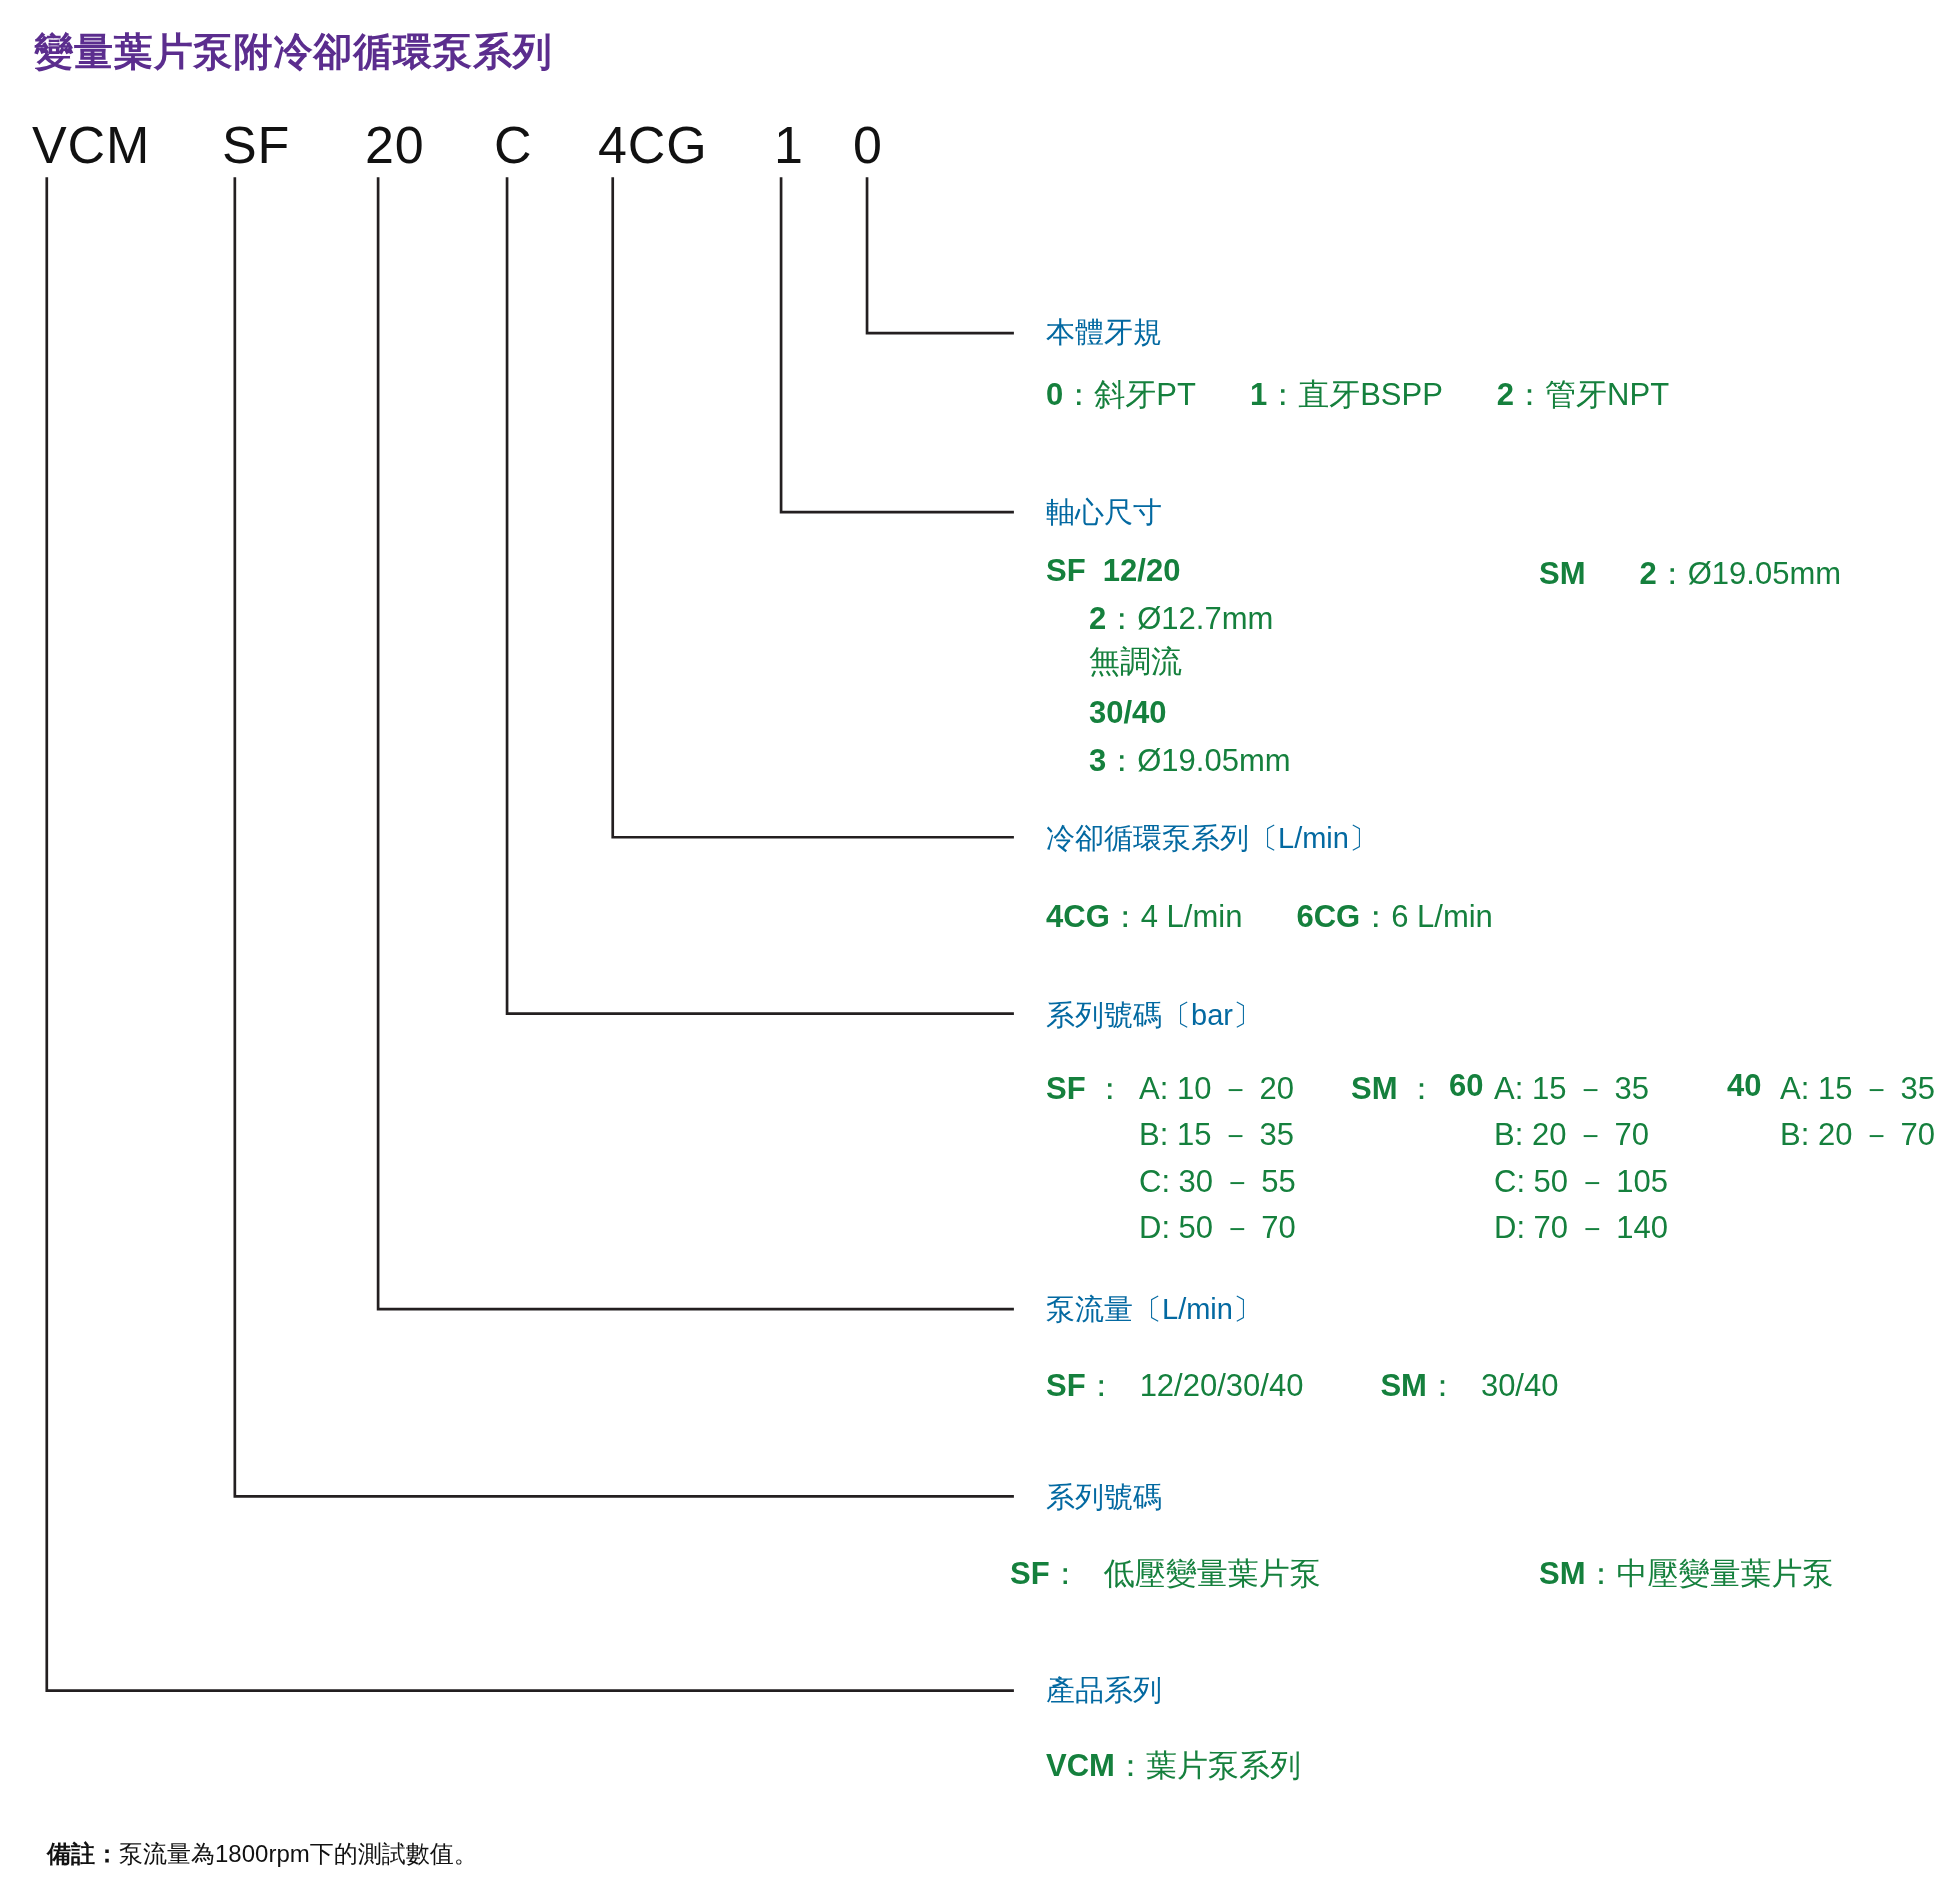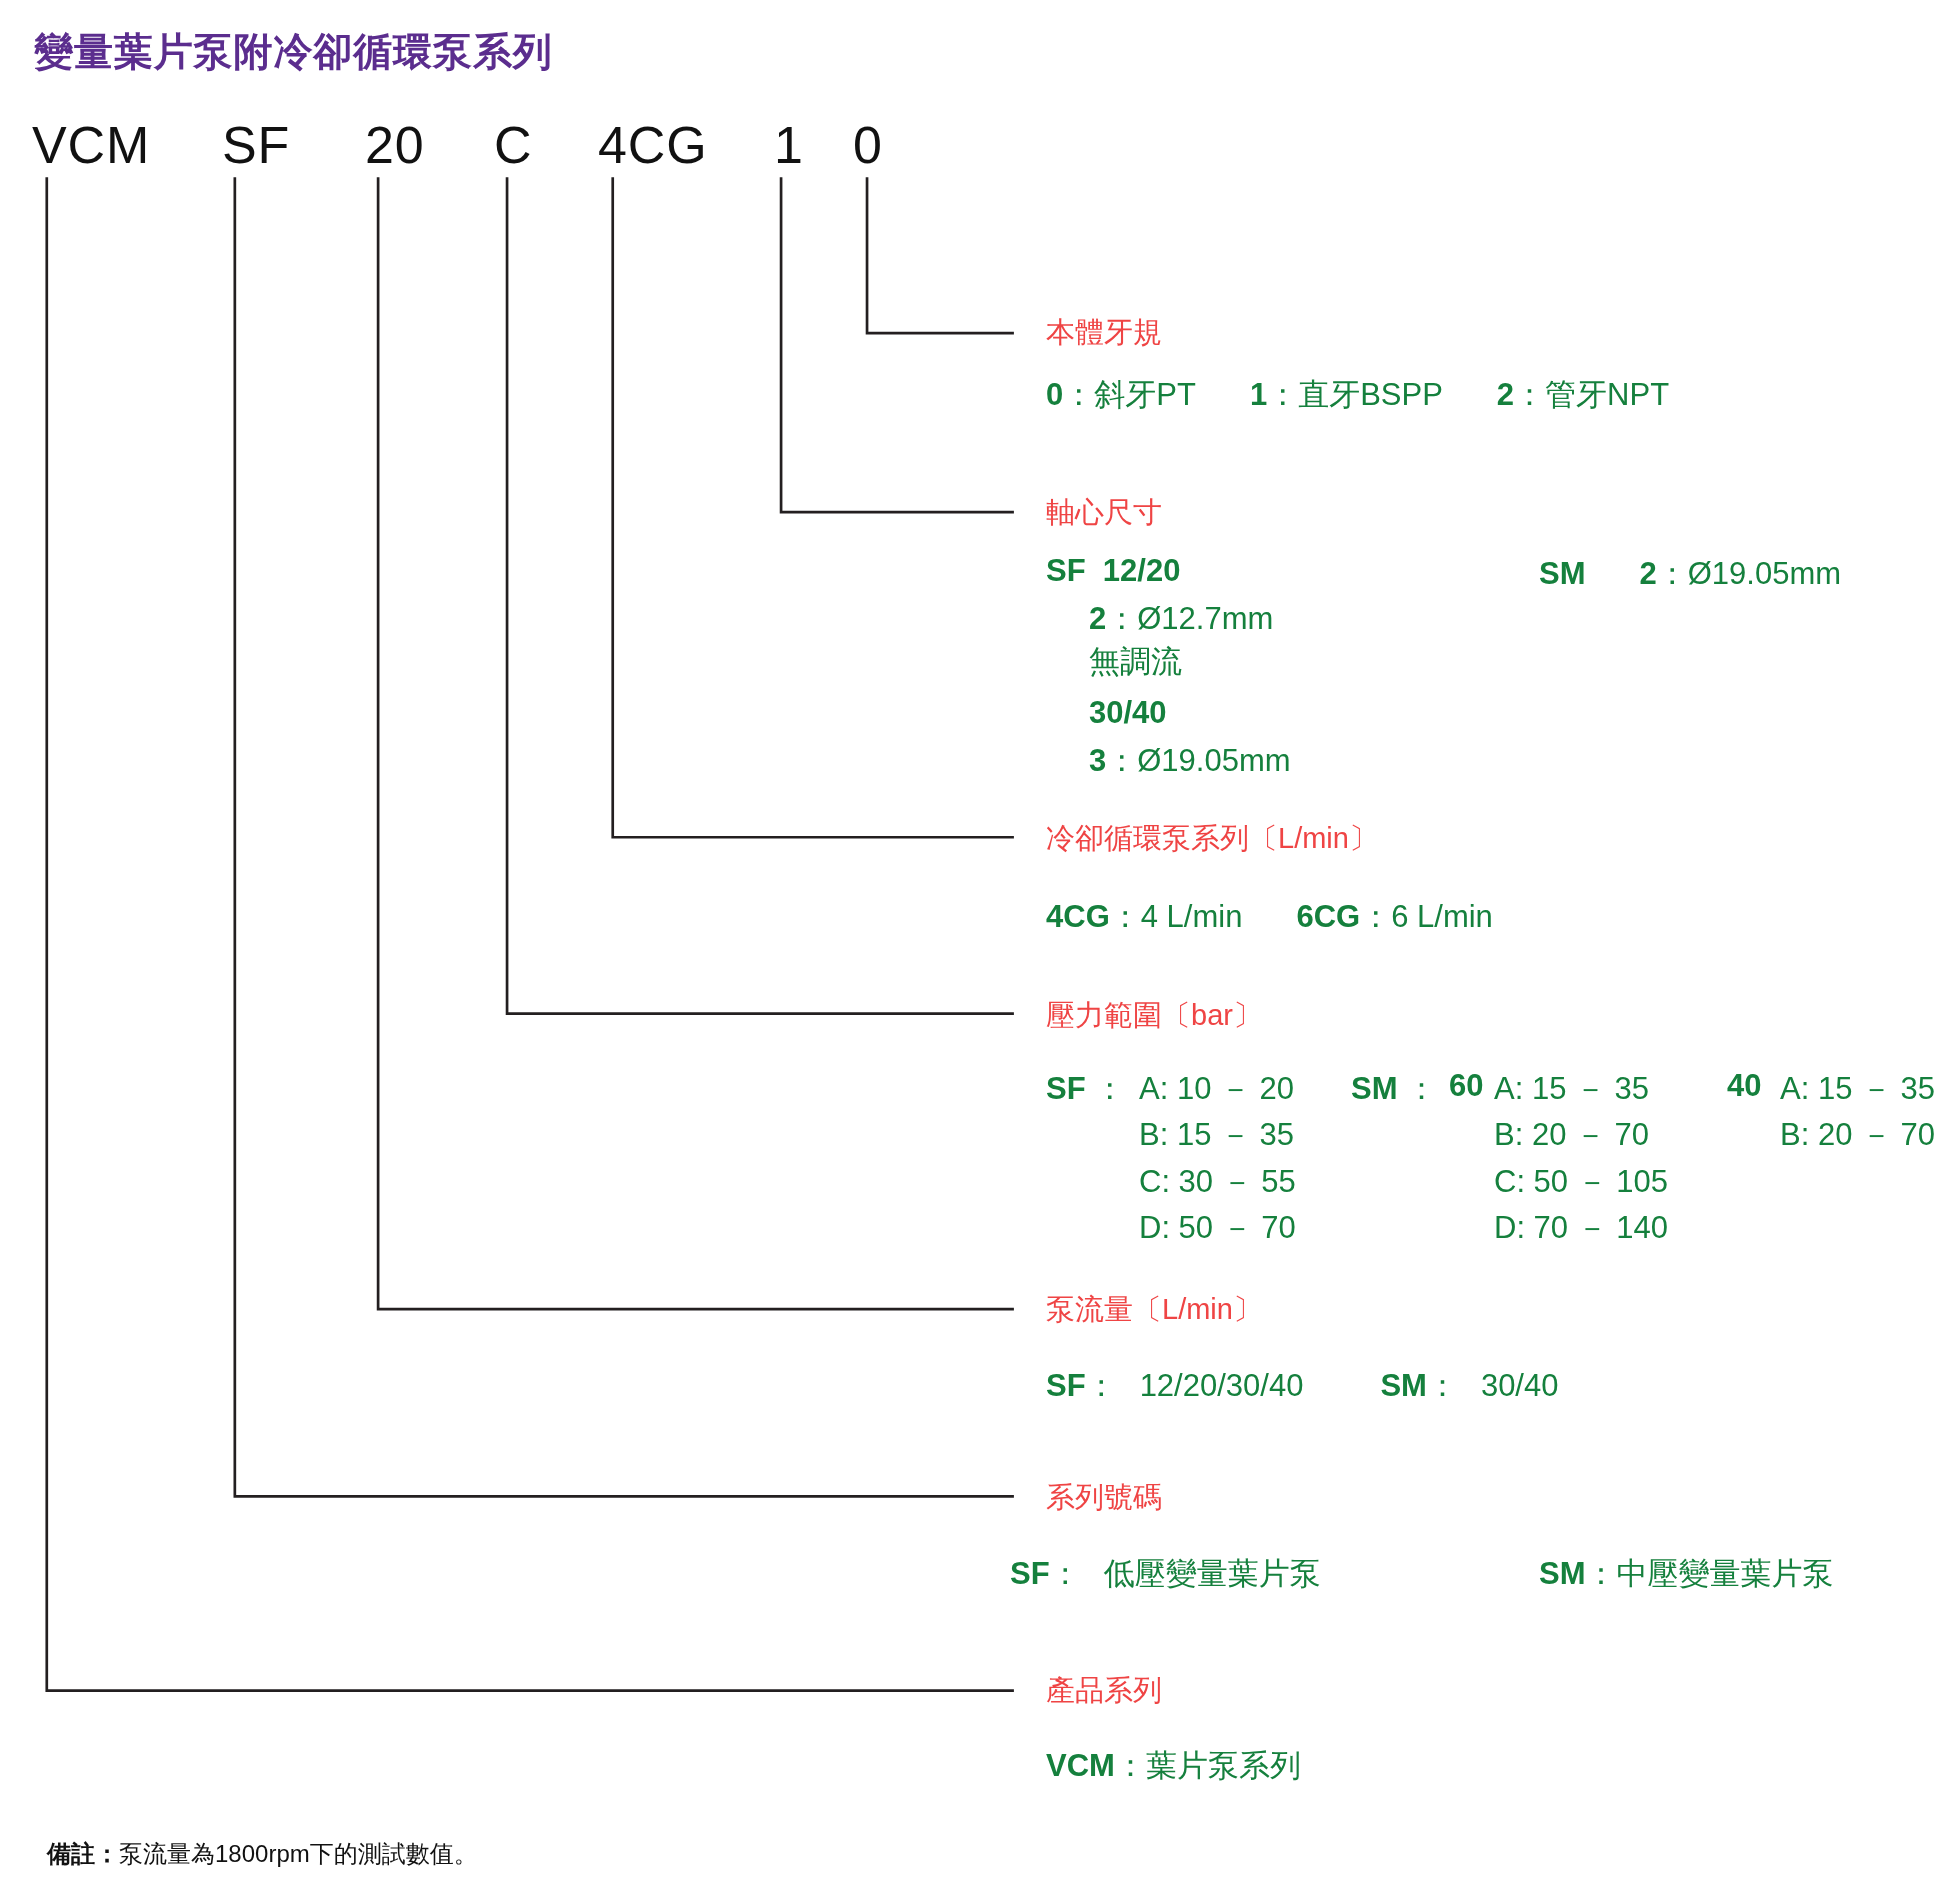--- a/index.html
+++ b/index.html
@@ -32,21 +32,21 @@
   .code.c4{left:598px;}
   .code.c5{left:774px;}
   .code.c6{left:853px;}
 
   
   svg.lines{position:absolute;left:0;top:0;width:1949px;height:1902px;}
 
   
   .label{
     position:absolute;
-    font-size:29px;color:#ef4444;font-weight:normal;white-space:nowrap;
+    font-size:29px;color:#0369a1;font-weight:normal;white-space:nowrap;
   }
   .desc{
     position:absolute;
     font-size:31px;color:#15803d;white-space:nowrap;
   }
   .desc b{font-weight:bold;}
   .note{
     position:absolute;left:47px;top:1838px;
     font-size:24px;color:#111;white-space:nowrap;
   }
@@ -99,21 +99,21 @@
   <div class="desc" style="left:1089px;top:641px;">無調流</div>
   <div class="desc" style="left:1089px;top:695px;"><b>30/40</b></div>
   <div class="desc" style="left:1089px;top:740px;"><b>3</b>：Ø19.05mm</div>
   <div class="desc" style="left:1539px;top:553px;"><b>SM</b><span class="sp2"></span><b>2</b>：Ø19.05mm</div>
 
   <div class="label" style="left:1046px;top:819px;">冷卻循環泵系列〔L/min〕</div>
   <div class="desc" style="left:1046px;top:896px;">
     <b>4CG</b>：4 L/min<span class="sp2"></span><b>6CG</b>：6 L/min
   </div>
 
-  <div class="label" style="left:1046px;top:996px;">壓力範圍〔bar〕</div>
+  <div class="label" style="left:1046px;top:996px;">系列號碼〔bar〕</div>
   <div class="desc" style="left:1046px;top:1068px;"><b>SF</b>&nbsp;：</div>
   <div class="desc" style="left:1139px;top:1068px;">A: 10 － 20</div>
   <div class="desc" style="left:1139px;top:1114px;">B: 15 － 35</div>
   <div class="desc" style="left:1139px;top:1161px;">C: 30 － 55</div>
   <div class="desc" style="left:1139px;top:1207px;">D: 50 － 70</div>
 
   <div class="desc" style="left:1351px;top:1068px;"><b>SM</b>&nbsp;：</div>
   <div class="desc" style="left:1449px;top:1068px;"><b>60</b></div>
   <div class="desc" style="left:1494px;top:1068px;">A: 15 － 35</div>
   <div class="desc" style="left:1494px;top:1114px;">B: 20 － 70</div>

